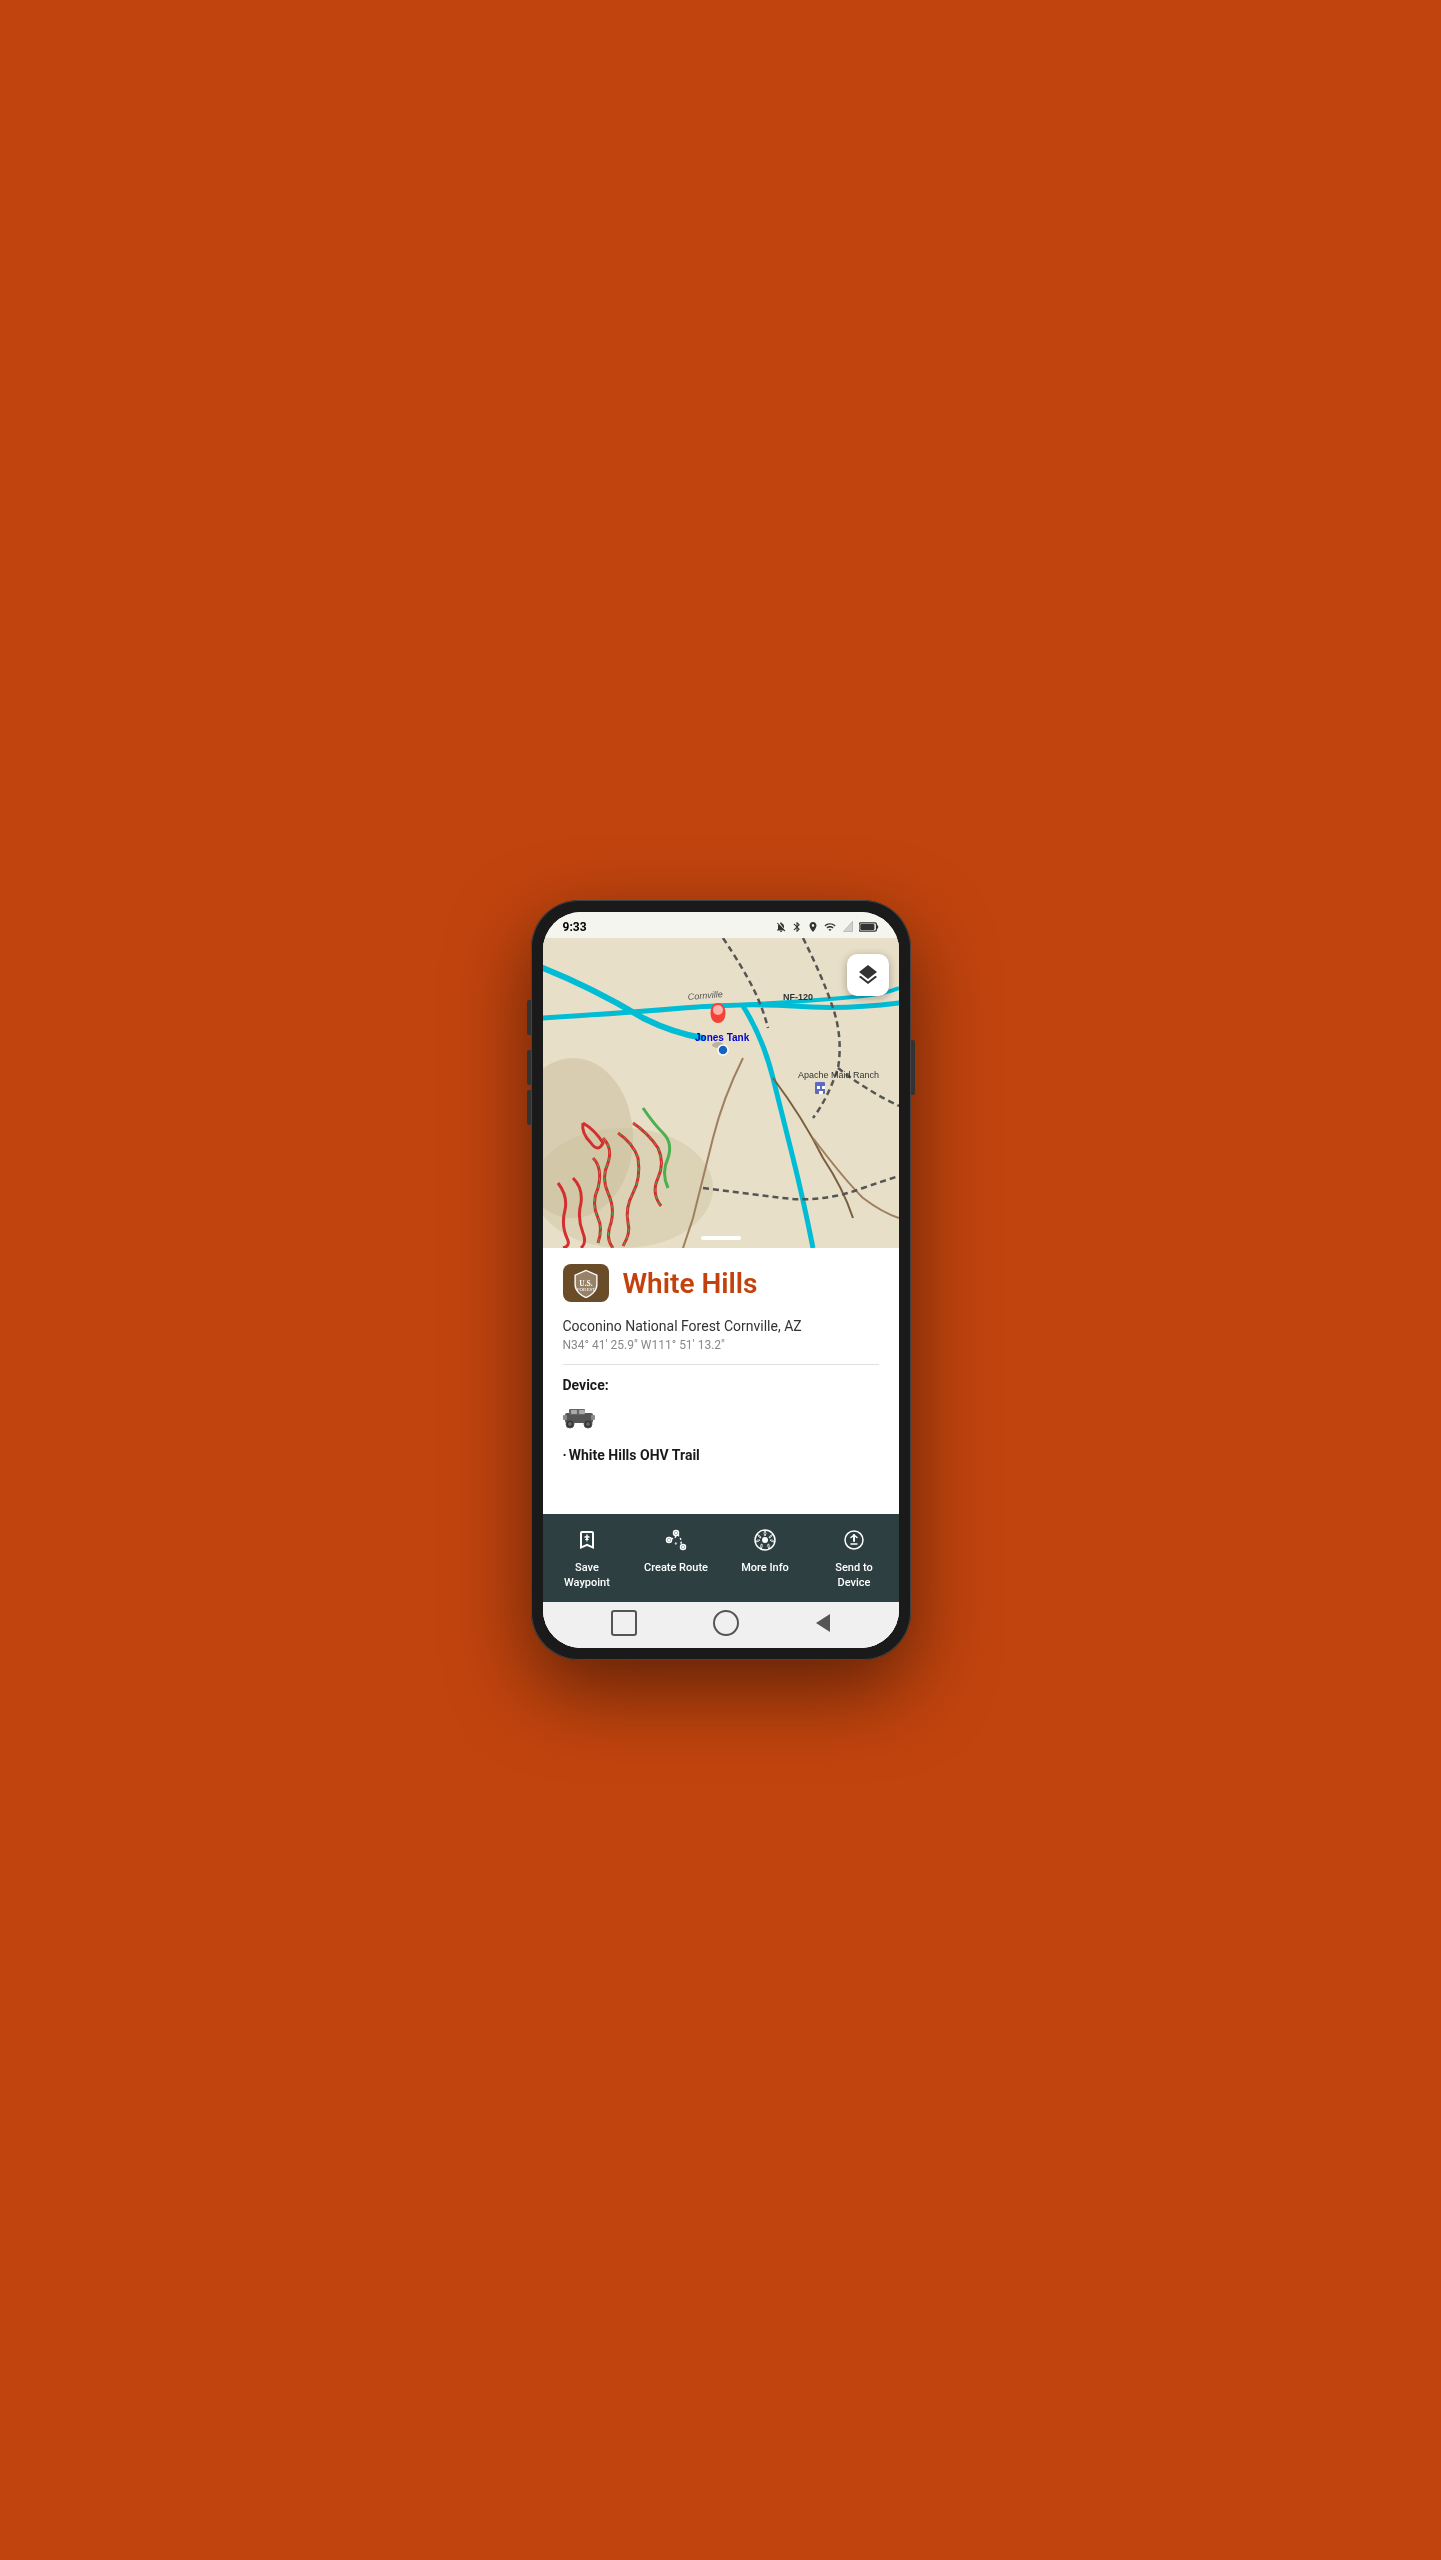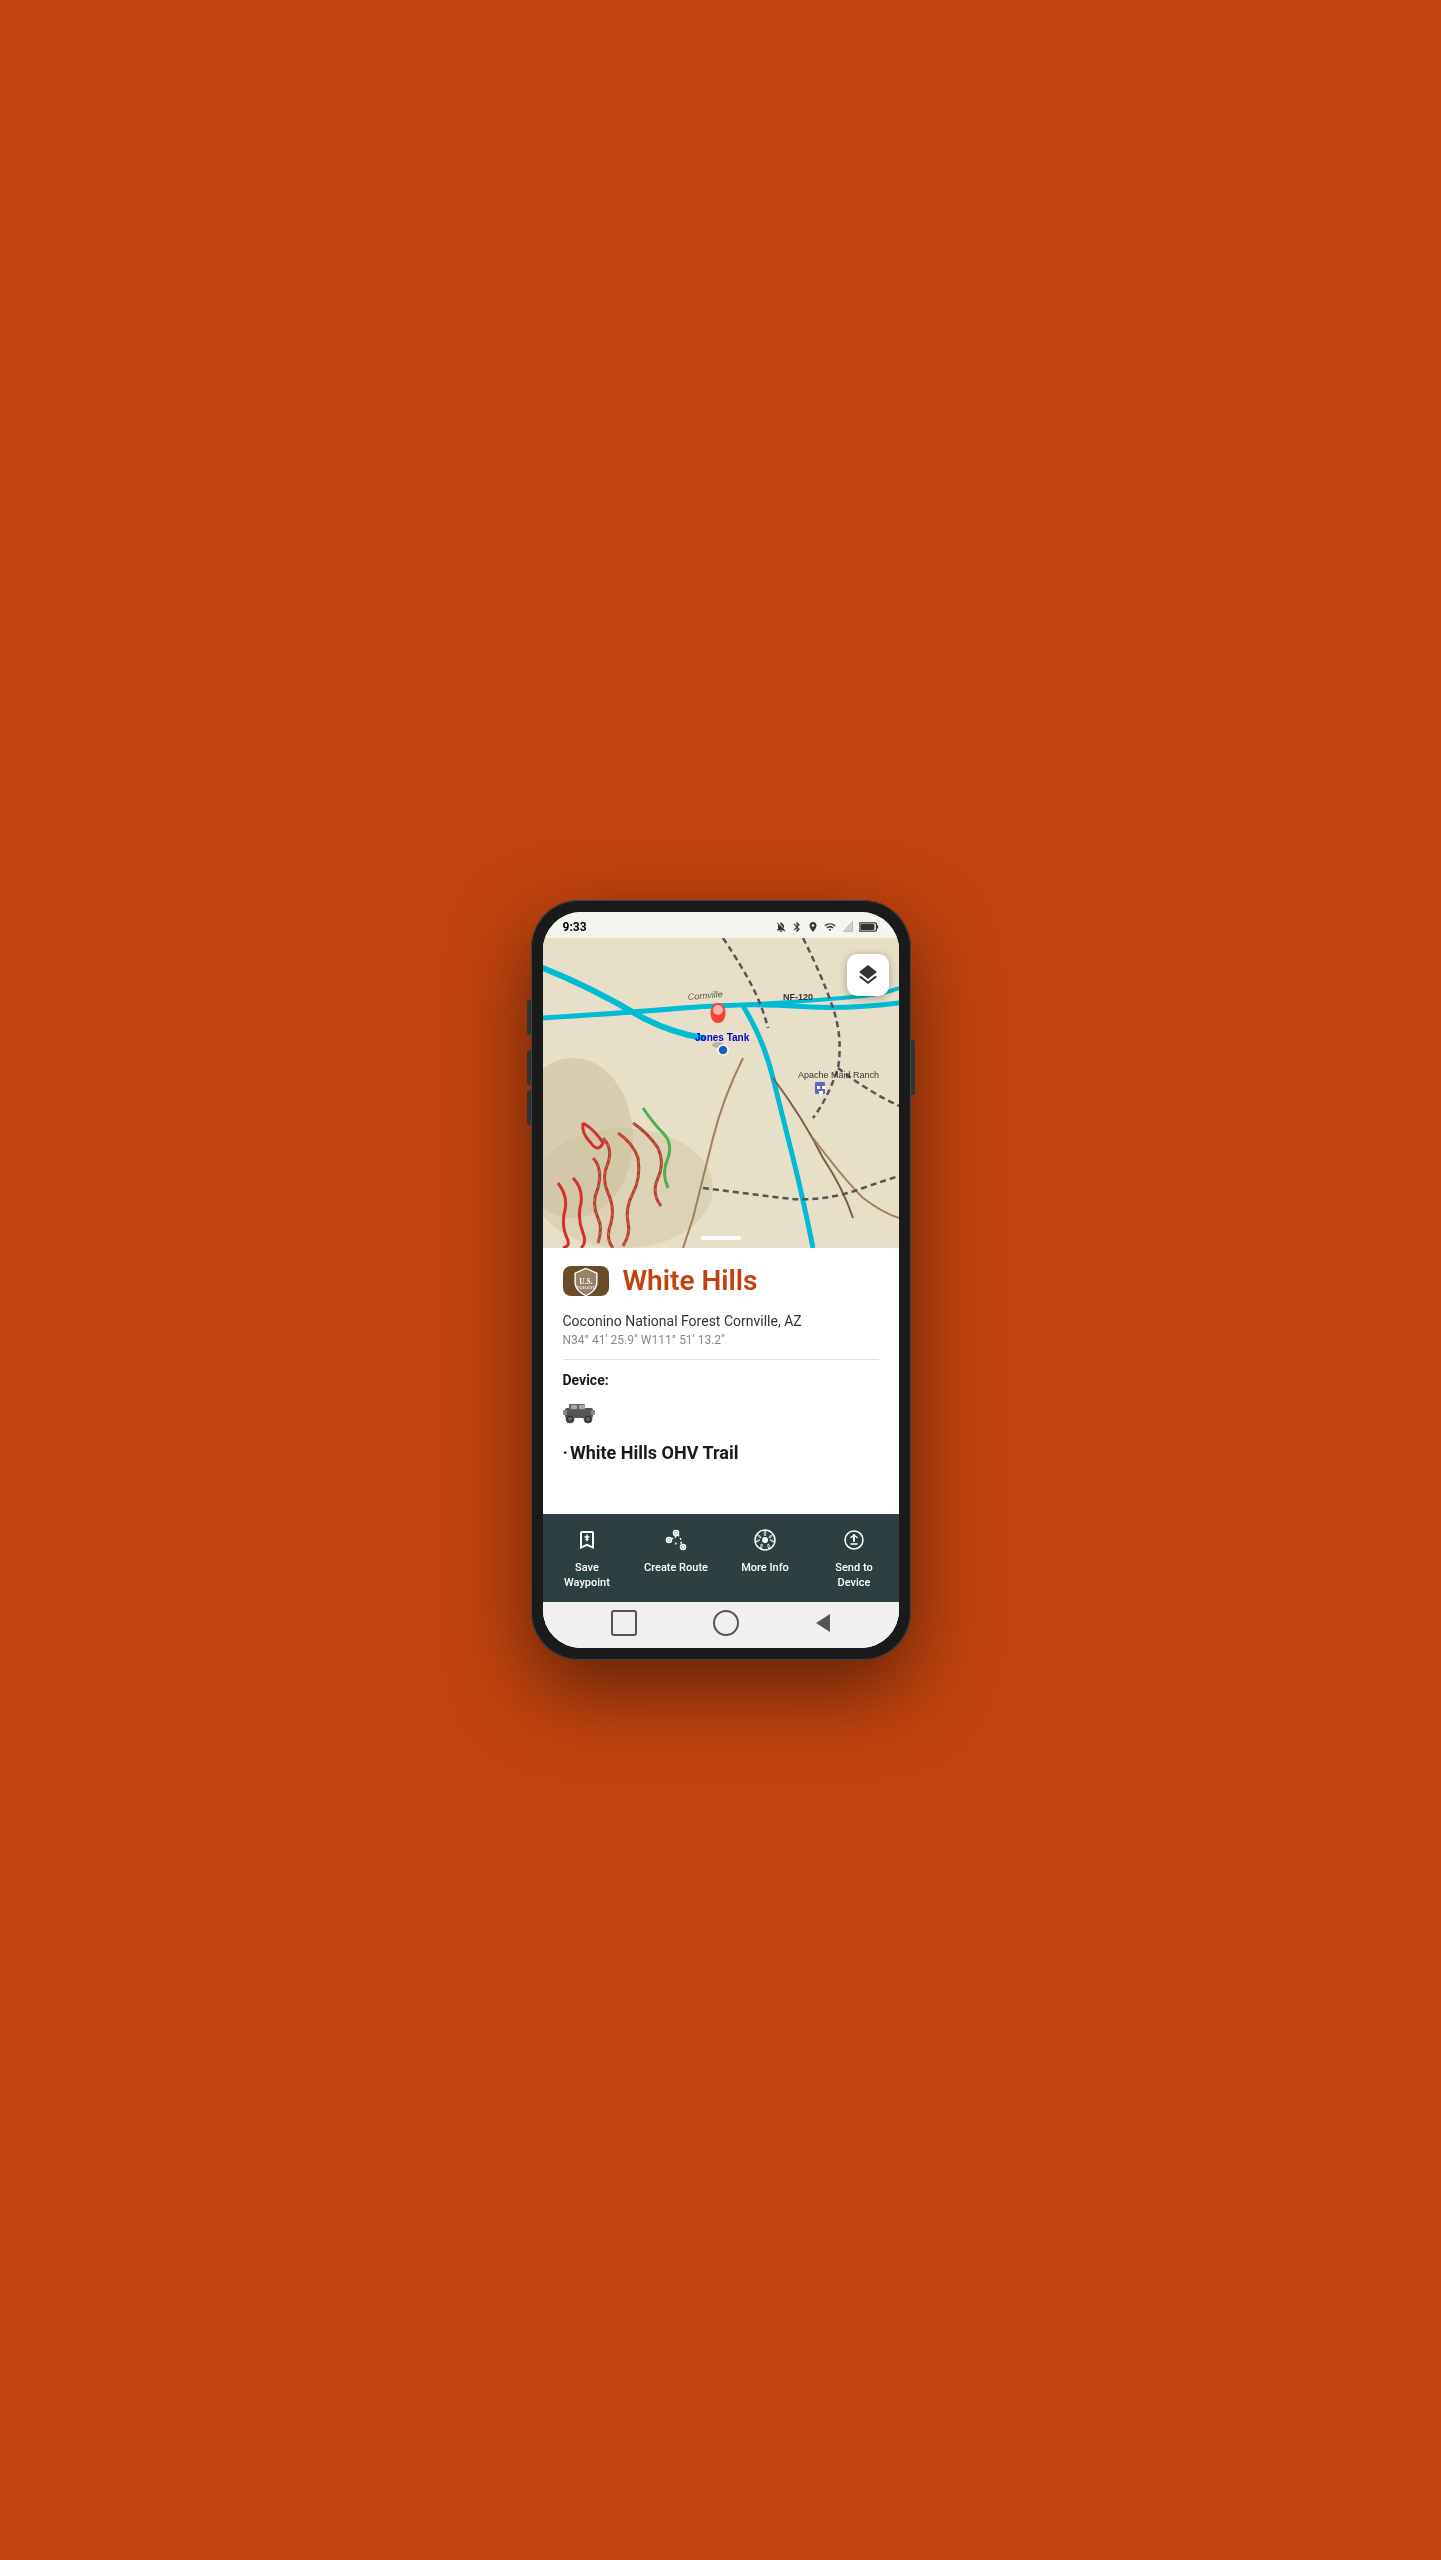--- a/index.html
+++ b/index.html
@@ -166,21 +166,21 @@
     
     .poi-header {
       display: flex;
       align-items: center;
       gap: 14px;
       margin-bottom: 16px;
     }
 
     .poi-icon {
       width: 46px;
-      height: 30px;
+      height: 38px;
       background: #6b4c28;
       border-radius: 8px;
       display: flex;
       align-items: center;
       justify-content: center;
       flex-shrink: 0;
     }
 
     .poi-icon svg {
       width: 30px;
@@ -216,21 +216,21 @@
       margin-bottom: 10px;
     }
 
     .details-icons {
       display: flex;
       gap: 12px;
       margin-bottom: 16px;
     }
 
     .trail-title {
-      font-size: 18px;
+      font-size: 14px;
       font-weight: 700;
       color: #1a1a1a;
       margin-bottom: 10px;
     }
 
     .trail-title::before {
       content: '·';
       margin-right: 2px;
     }
 

